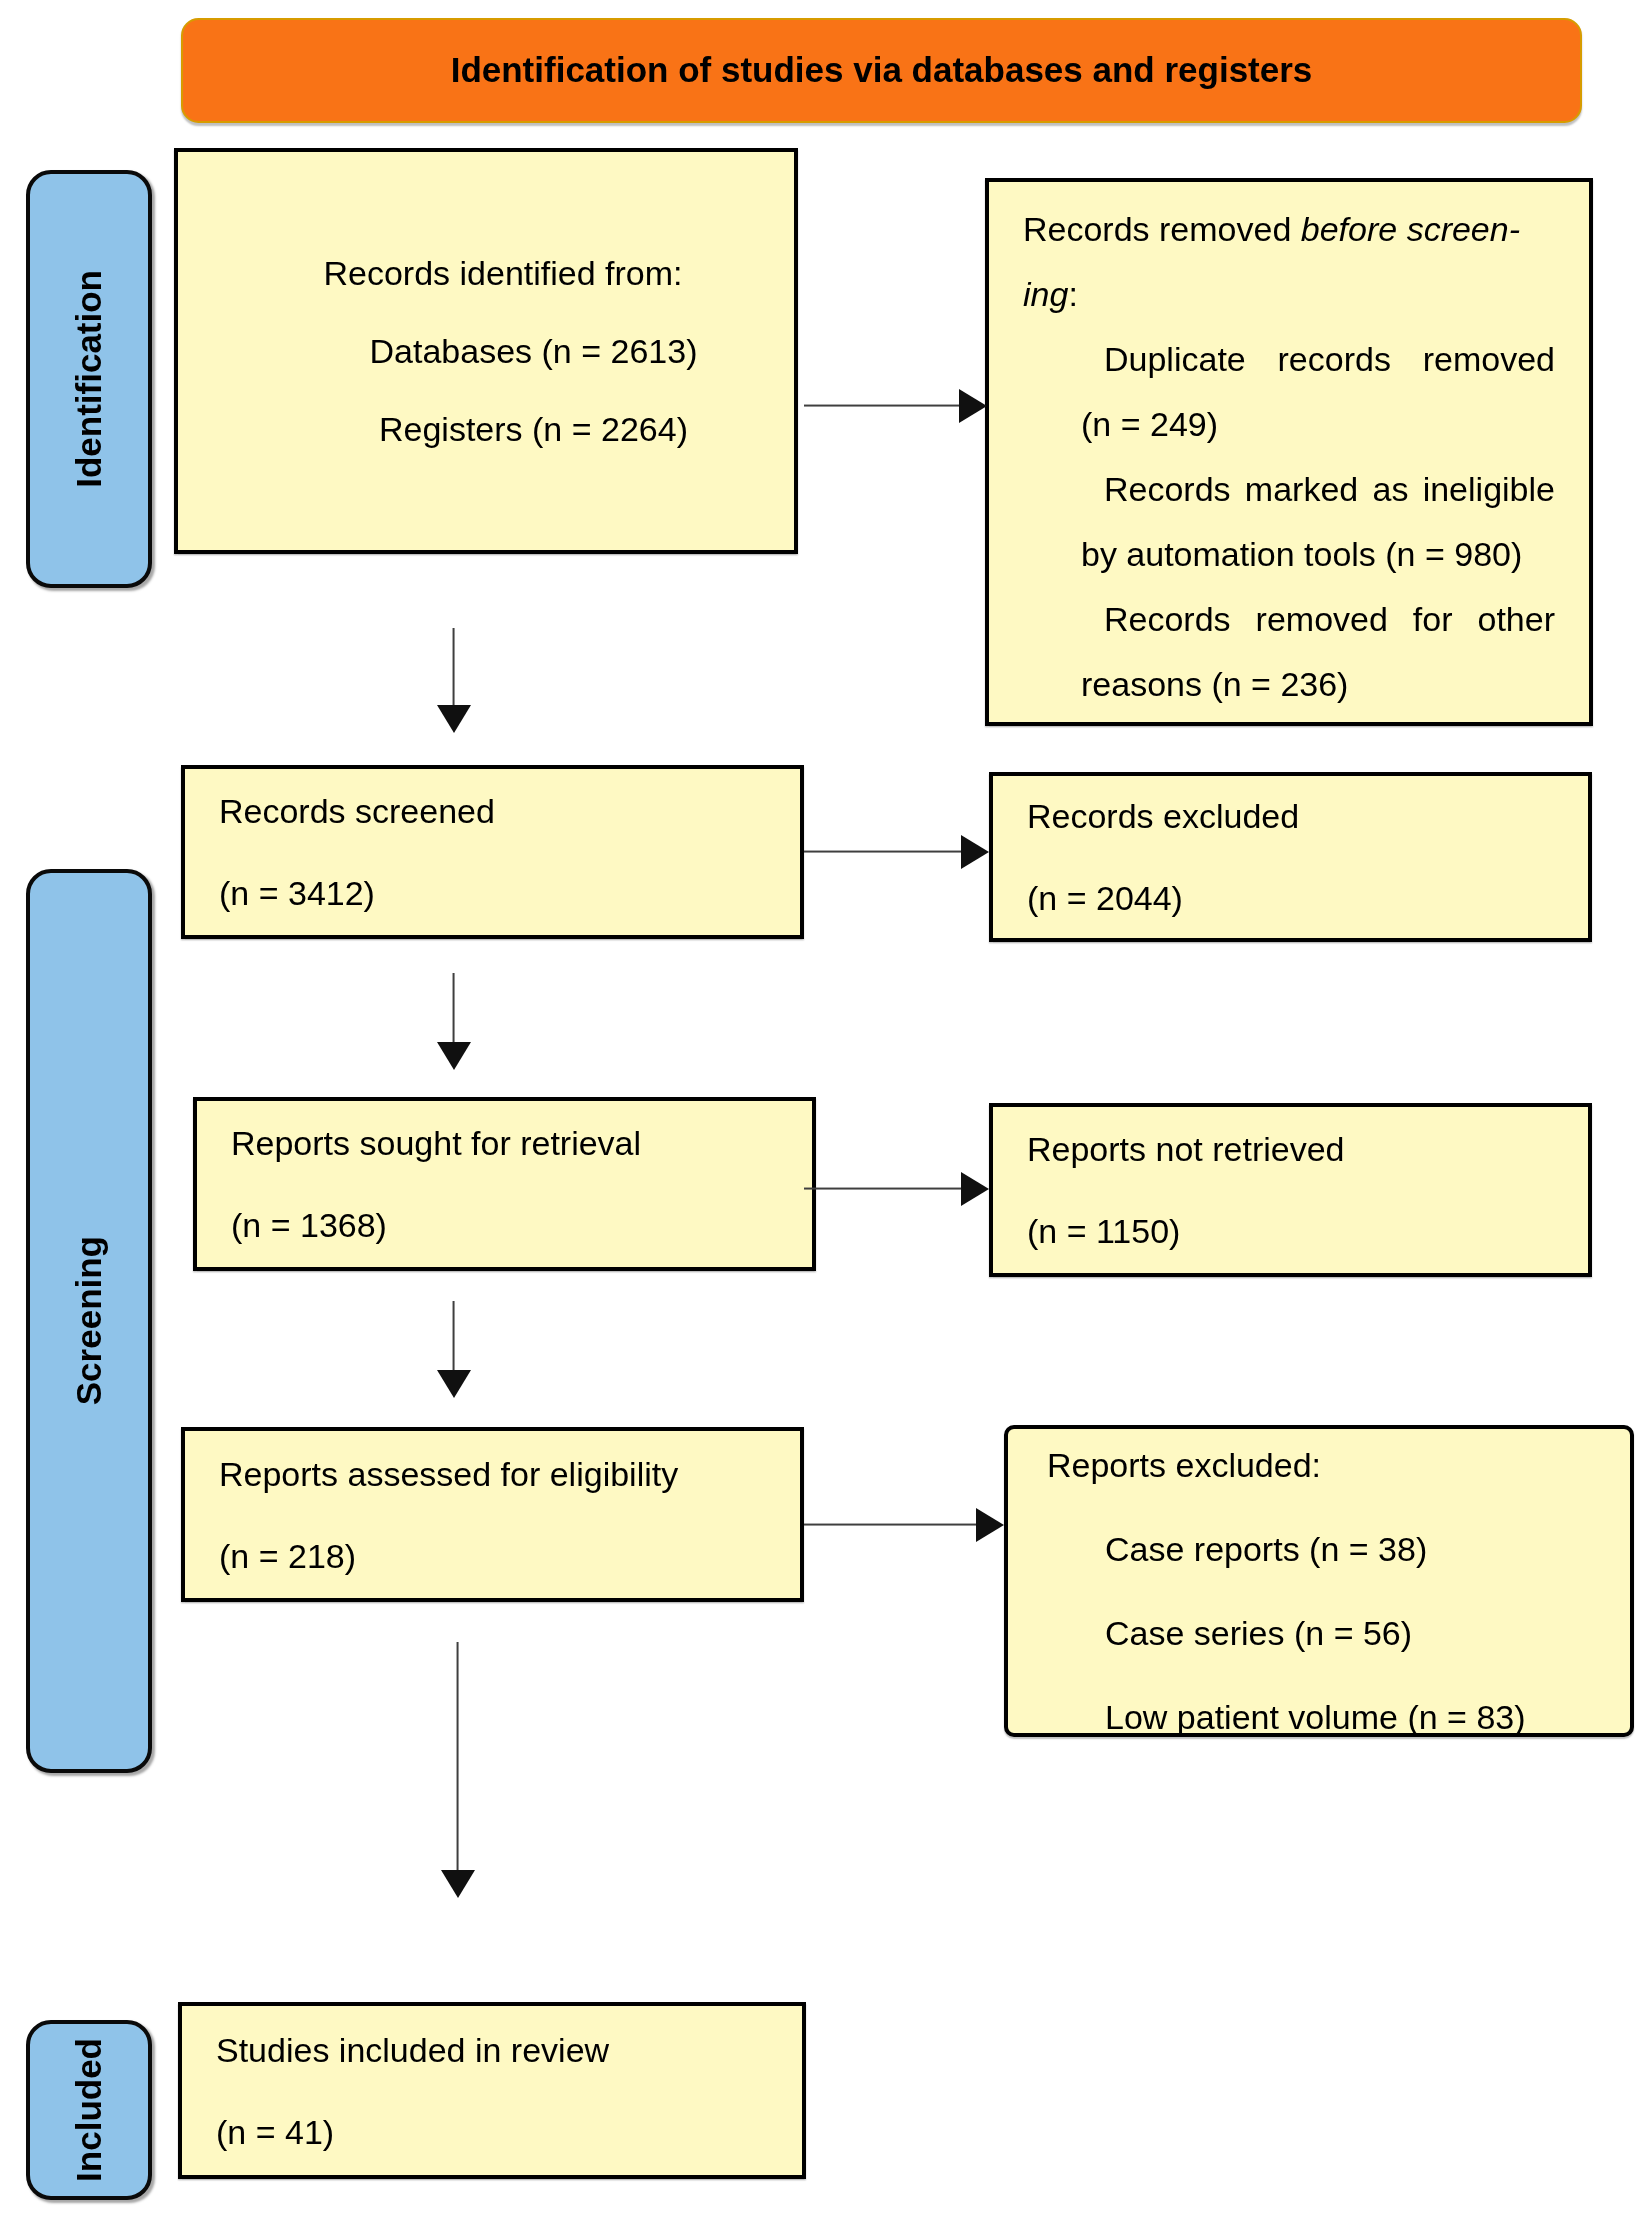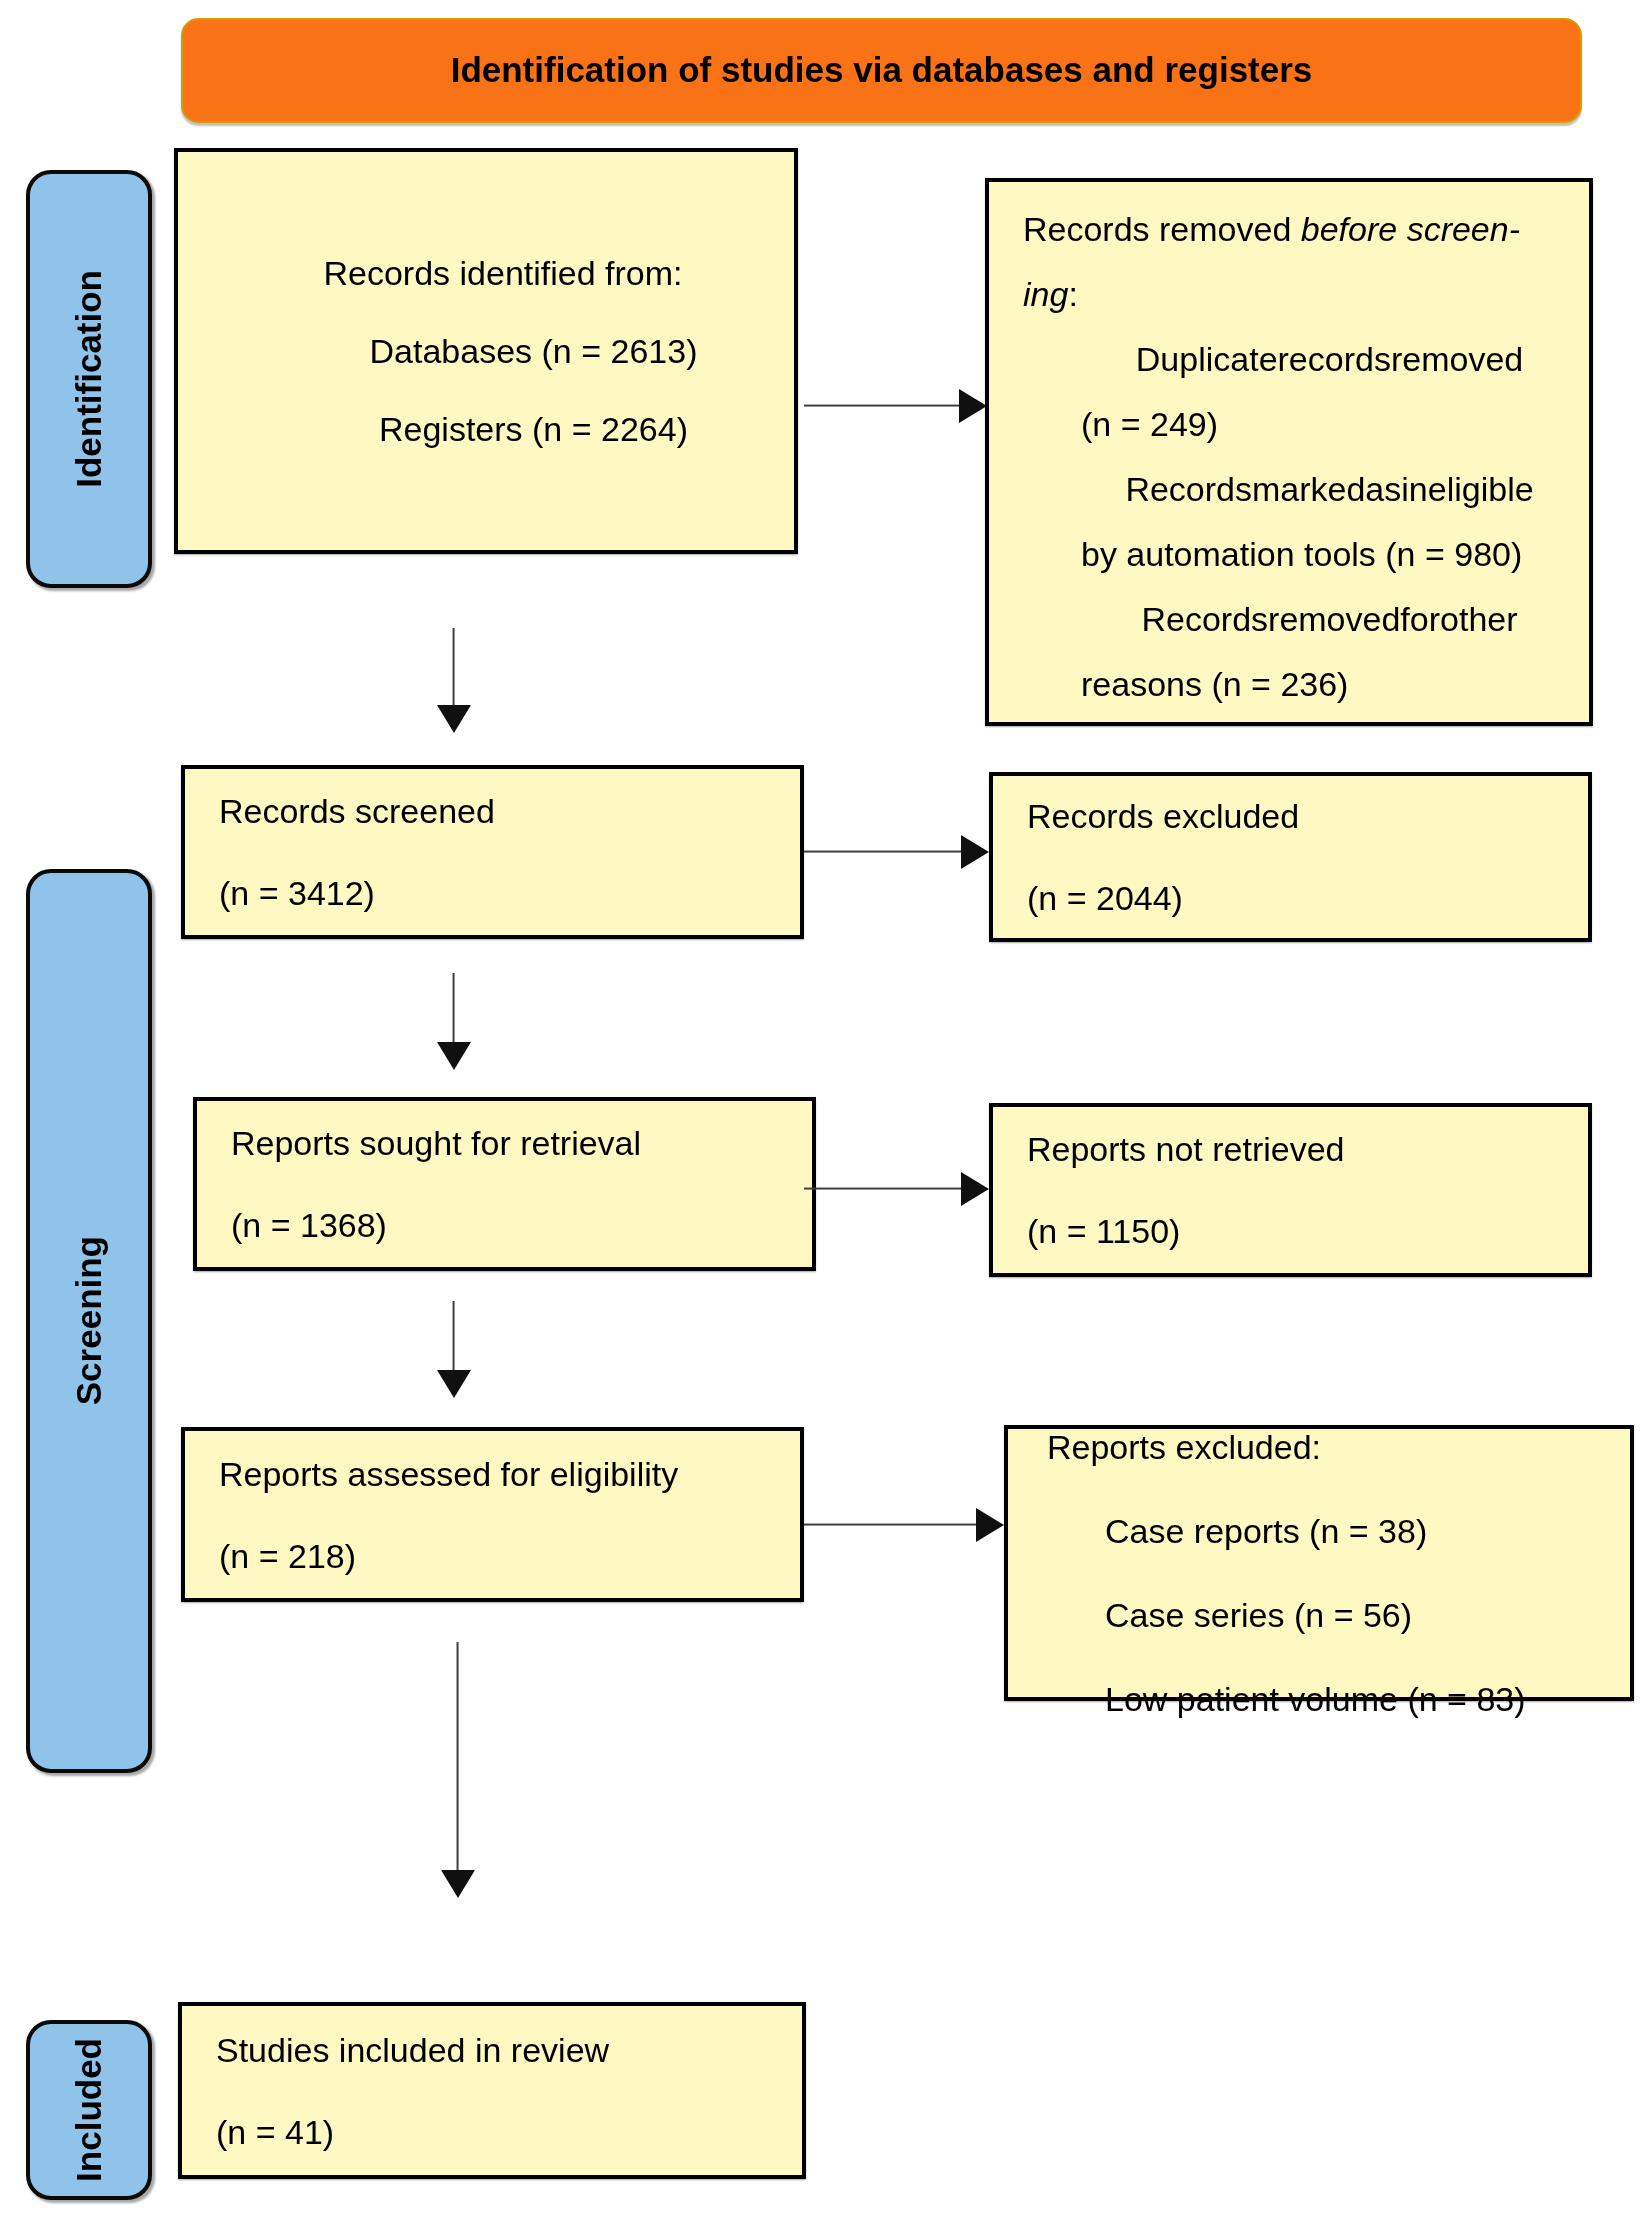--- a/index.html
+++ b/index.html
@@ -44,21 +44,21 @@
     display:flex;flex-direction:column;justify-content:center;
     font-size:34px;
     box-shadow:0 1.9px 1.5px rgba(0,0,0,0.25);
   }
   .box .bline{line-height:82px;padding-left:34px;white-space:nowrap;}
   .box .indent{padding-left:95px;}
   #box-identified .bline{line-height:78px;}
   #box-removed{justify-content:flex-start;padding:14.6px 34px 0 34px;}
   #box-removed .rline{line-height:65px;white-space:nowrap;padding-left:0;}
   #box-removed .ritem{padding-left:58px;}
-  #box-removed .justify{display:flex;justify-content:center;margin-left:81px;white-space:nowrap;}
+  #box-removed .justify{display:flex;justify-content:space-between;margin-left:81px;white-space:nowrap;}
   #box-reports-excluded{justify-content:center;padding-top:19.5px;}
   #box-reports-excluded .bline{line-height:84px;padding-left:39px;}
   #box-reports-excluded .indent{padding-left:97px;}
   .ital{font-style:italic;}
   .varrow{position:absolute;}
   .varrow .shaft{position:absolute;left:50%;transform:translateX(-50%);top:0;width:2.9px;background:#3f3f3f;}
   .varrow .head{position:absolute;left:50%;transform:translateX(-50%);bottom:0;width:0;height:0;
     border-left:17.5px solid transparent;border-right:17.5px solid transparent;border-top:28px solid #101010;}
   .harrow{position:absolute;}
   .harrow .shaft{position:absolute;top:50%;transform:translateY(-50%);left:0;height:2.9px;background:#3f3f3f;}
@@ -130,21 +130,21 @@
   </div>
   <div class="box" style="left:989px;top:1103px;width:603px;height:174px;">
     <div class="bline">Reports not retrieved</div>
     <div class="bline">(n = 1150)</div>
   </div>
 
   <div class="box" style="left:181px;top:1427px;width:623px;height:175px;">
     <div class="bline">Reports assessed for eligibility</div>
     <div class="bline">(n = 218)</div>
   </div>
-  <div class="box" id="box-reports-excluded" style="left:1004px;top:1425px;width:630px;height:276px;">
+  <div class="box" id="box-reports-excluded" style="left:1004px;top:1425px;width:630px;height:312px;border-radius:10px;">
     <div class="bline">Reports excluded:</div>
     <div class="bline indent">Case reports (n = 38)</div>
     <div class="bline indent">Case series (n = 56)</div>
     <div class="bline indent">Low patient volume (n = 83)</div>
   </div>
 
   <div class="box" style="left:178px;top:2002px;width:628px;height:177px;">
     <div class="bline">Studies included in review</div>
     <div class="bline">(n = 41)</div>
   </div>

